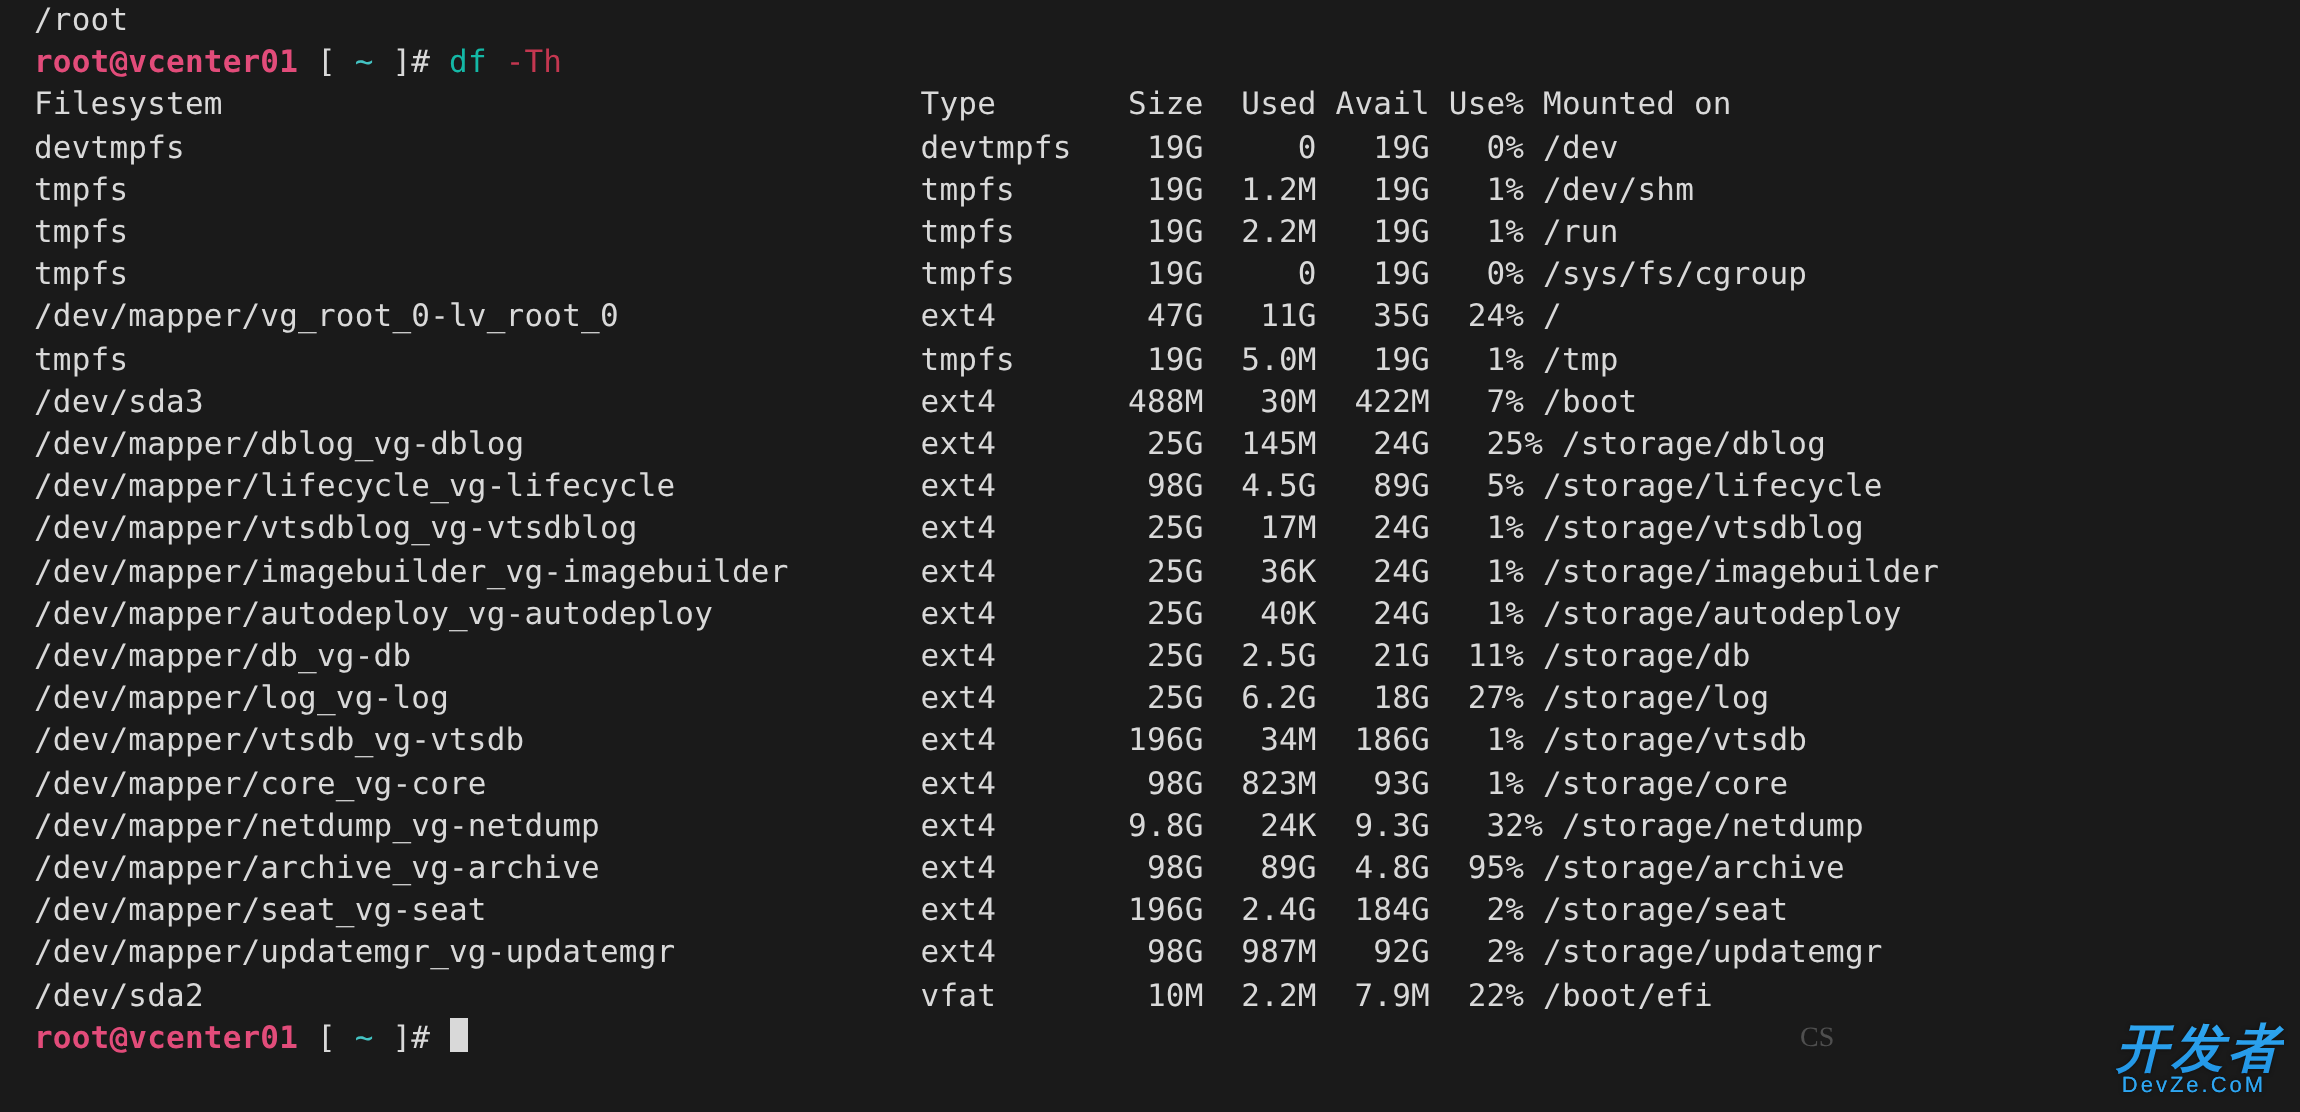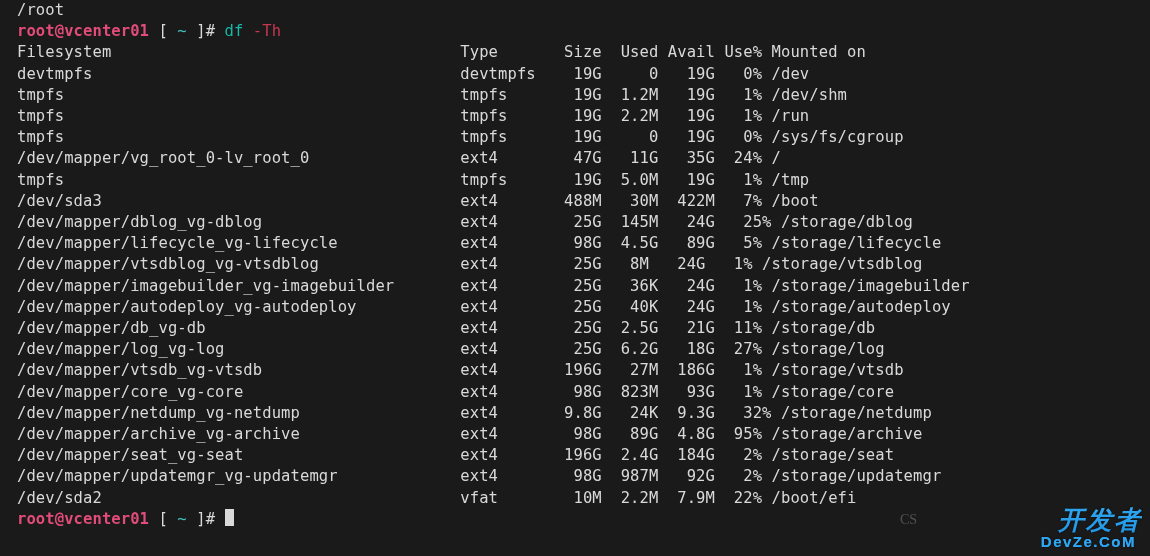--- a/index.html
+++ b/index.html
@@ -29,26 +29,26 @@
   .wm{
     position:absolute;right:8px;bottom:6px;
     font-family:"Microsoft YaHei","SimHei",sans-serif;
     font-size:26px;font-weight:bold;font-style:italic;
     background:linear-gradient(180deg,#2fa6f0,#1b8de0);
     -webkit-background-clip:text;background-clip:text;color:transparent;
     letter-spacing:2px;
     filter:drop-shadow(0 0 1px rgba(0,0,0,.5));
     pointer-events:none;
     line-height:1.05;
-    text-align:right;
+    text-align:center;
   }
   .wm .sub{
-    display:block;font-size:15px;letter-spacing:1.5px;
+    display:block;font-size:11px;letter-spacing:1.5px;
     color:#2fa6f0;-webkit-text-fill-color:#2fa6f0;
-    font-style:normal;font-weight:bold;
+    font-style:normal;font-weight:normal;
     padding-right:6px;
   }
   .wm-csdn{
     position:absolute;left:900px;bottom:28px;
     font-family:Liberation Serif, serif;font-size:14px;
     color:rgba(220,220,220,.28);
     pointer-events:none;
   }
 </style>
 </head>
@@ -60,26 +60,26 @@
     <div class="line">Filesystem                                     Type       Size  Used Avail Use% Mounted on</div>
     <div class="line">devtmpfs                                       devtmpfs    19G     0   19G   0% /dev</div>
     <div class="line">tmpfs                                          tmpfs       19G  1.2M   19G   1% /dev/shm</div>
     <div class="line">tmpfs                                          tmpfs       19G  2.2M   19G   1% /run</div>
     <div class="line">tmpfs                                          tmpfs       19G     0   19G   0% /sys/fs/cgroup</div>
     <div class="line">/dev/mapper/vg_root_0-lv_root_0                ext4        47G   11G   35G  24% /</div>
     <div class="line">tmpfs                                          tmpfs       19G  5.0M   19G   1% /tmp</div>
     <div class="line">/dev/sda3                                      ext4       488M   30M  422M   7% /boot</div>
     <div class="line">/dev/mapper/dblog_vg-dblog                     ext4        25G  145M   24G   25% /storage/dblog</div>
     <div class="line">/dev/mapper/lifecycle_vg-lifecycle             ext4        98G  4.5G   89G   5% /storage/lifecycle</div>
-    <div class="line">/dev/mapper/vtsdblog_vg-vtsdblog               ext4        25G   8M   24G   1% /storage/vtsdblog</div>
+    <div class="line">/dev/mapper/vtsdblog_vg-vtsdblog               ext4        25G   17M   24G   1% /storage/vtsdblog</div>
     <div class="line">/dev/mapper/imagebuilder_vg-imagebuilder       ext4        25G   36K   24G   1% /storage/imagebuilder</div>
     <div class="line">/dev/mapper/autodeploy_vg-autodeploy           ext4        25G   40K   24G   1% /storage/autodeploy</div>
     <div class="line">/dev/mapper/db_vg-db                           ext4        25G  2.5G   21G  11% /storage/db</div>
     <div class="line">/dev/mapper/log_vg-log                         ext4        25G  6.2G   18G  27% /storage/log</div>
-    <div class="line">/dev/mapper/vtsdb_vg-vtsdb                     ext4       196G   27M  186G   1% /storage/vtsdb</div>
+    <div class="line">/dev/mapper/vtsdb_vg-vtsdb                     ext4       196G   34M  186G   1% /storage/vtsdb</div>
     <div class="line">/dev/mapper/core_vg-core                       ext4        98G  823M   93G   1% /storage/core</div>
     <div class="line">/dev/mapper/netdump_vg-netdump                 ext4       9.8G   24K  9.3G   32% /storage/netdump</div>
     <div class="line">/dev/mapper/archive_vg-archive                 ext4        98G   89G  4.8G  95% /storage/archive</div>
     <div class="line">/dev/mapper/seat_vg-seat                       ext4       196G  2.4G  184G   2% /storage/seat</div>
     <div class="line">/dev/mapper/updatemgr_vg-updatemgr             ext4        98G  987M   92G   2% /storage/updatemgr</div>
     <div class="line">/dev/sda2                                      vfat        10M  2.2M  7.9M  22% /boot/efi</div>
     <div class="line"><span class="user">root@vcenter01</span><span class="frame"> [ </span><span class="tilde">~</span><span class="frame"> ]# </span><span class="cursor"></span></div>
   </div>
 <div class="wm-csdn">CS</div>
 <div class="wm">

